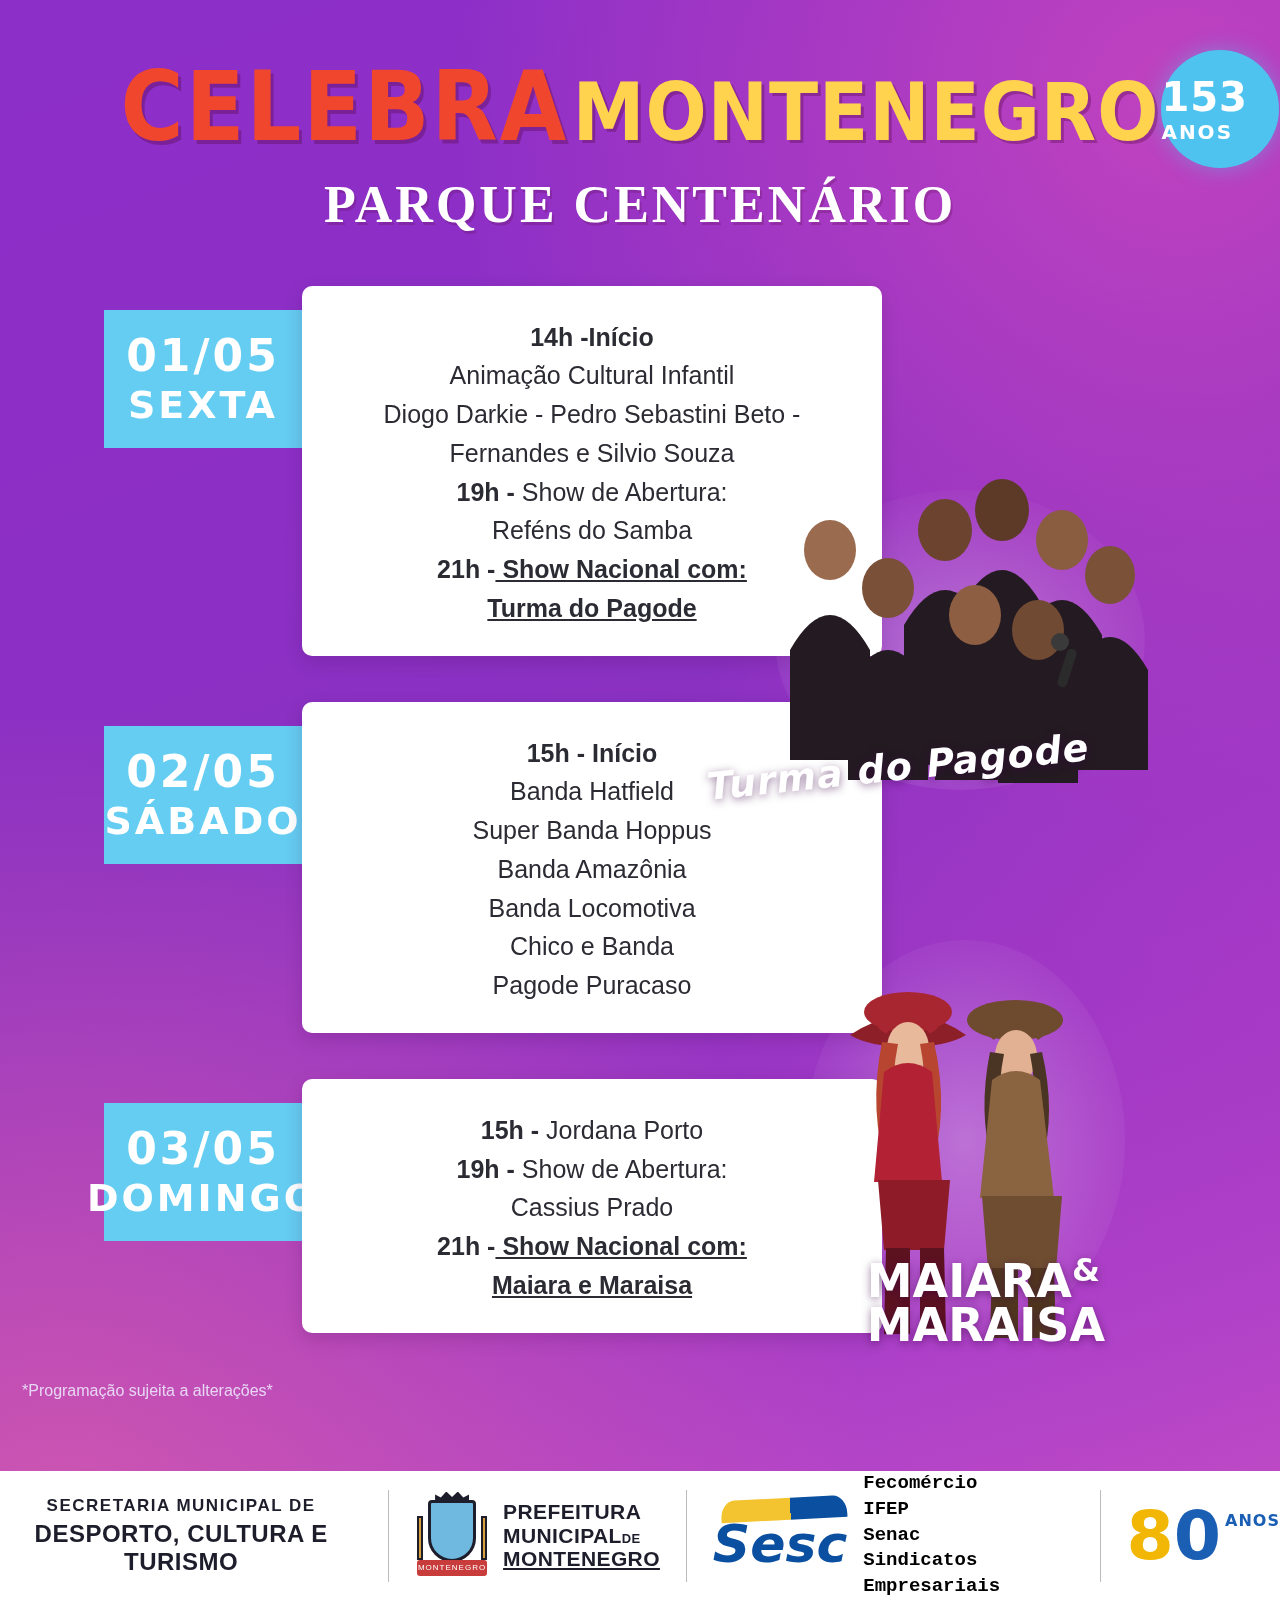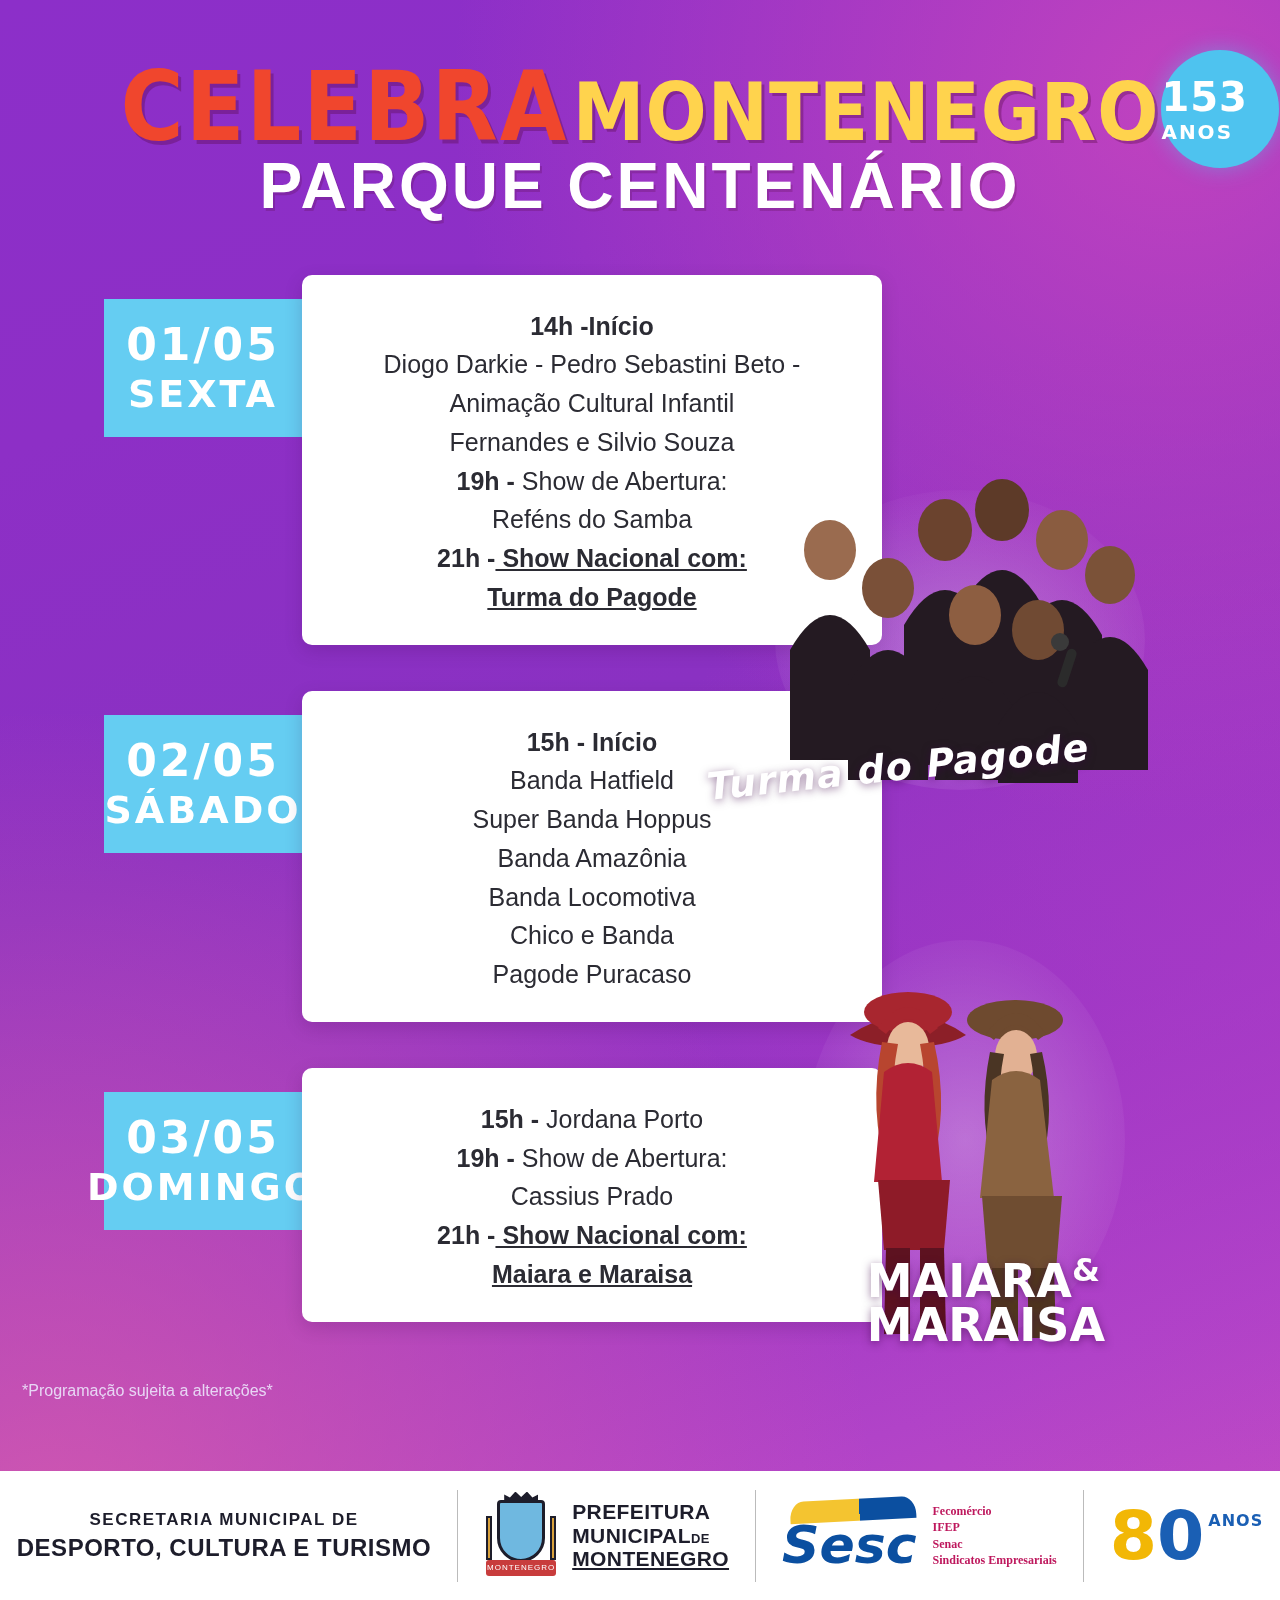--- a/index.html
+++ b/index.html
@@ -67,23 +67,24 @@
     align-items: flex-start;
     justify-content: center;
     font-family: "DejaVu Sans", sans-serif;
     font-weight: 800;
     line-height: 1;
     box-shadow: 0 0 22px rgba(78,195,239,0.45);
   }
   .badge .num { font-size: 40px; letter-spacing: 1px; }
   .badge .anos { font-size: 20px; letter-spacing: 2px; margin-top: 5px; }
   .venue {
-    font-family: Liberation Sans, sans-serif;
-    font-weight: 800;
-    font-size: 64px;
+    margin-top: 26px;
+    font-family: Liberation Serif, serif;
+    font-weight: 800;
+    font-size: 52px;
     letter-spacing: 3px;
     color: #ffffff;
     text-shadow: 2px 3px 0 rgba(90,10,70,0.25);
   }
   
   .schedule {
     position: relative;
     margin-top: 52px;
     padding-left: 104px;
   }
@@ -253,23 +254,23 @@
   }
   .sesc-logo .swoosh {
     position: absolute;
     top: 2px; left: 8px;
     width: 126px; height: 22px;
     background: linear-gradient(90deg, #f4c430 0%, #f4c430 55%, #0b4fa0 55%, #0b4fa0 100%);
     border-radius: 14px 14px 0 0 / 18px 18px 0 0;
     transform: rotate(-3deg);
   }
   .fecom {
-    color: #be185d;
-    font-family: Liberation Serif, serif;
-    font-size: 12px;
+    color: #000000;
+    font-family: Liberation Mono, monospace;
+    font-size: 19px;
     line-height: 1.35;
     font-weight: 600;
   }
   .anos80 {
     display: flex;
     align-items: flex-start;
     font-family: "DejaVu Sans", sans-serif;
   }
   .anos80 .n8 {
     font-size: 68px; font-weight: 800; color: #f2b705; line-height: 0.9;
@@ -301,22 +302,22 @@
 
   <div class="schedule">
 
     <div class="day-block">
       <div class="date-chip">
         <span class="d-date">01/05</span>
         <span class="d-name">SEXTA</span>
       </div>
       <div class="card">
         <p><span class="b">14h -Início</span></p>
+        <p>Animação Cultural Infantil</p>
         <p>Diogo Darkie - Pedro Sebastini Beto -</p>
-        <p>Animação Cultural Infantil</p>
         <p>Fernandes e Silvio Souza</p>
         <p><span class="b">19h -</span><span> Show de Abertura:</span></p>
         <p>Reféns do Samba</p>
         <p><span class="b">21h -</span><span class="u"> Show Nacional com:</span></p>
         <p><span class="u">Turma do Pagode</span></p>
       </div>
     </div>
 
     <div class="day-block">
       <div class="date-chip">

